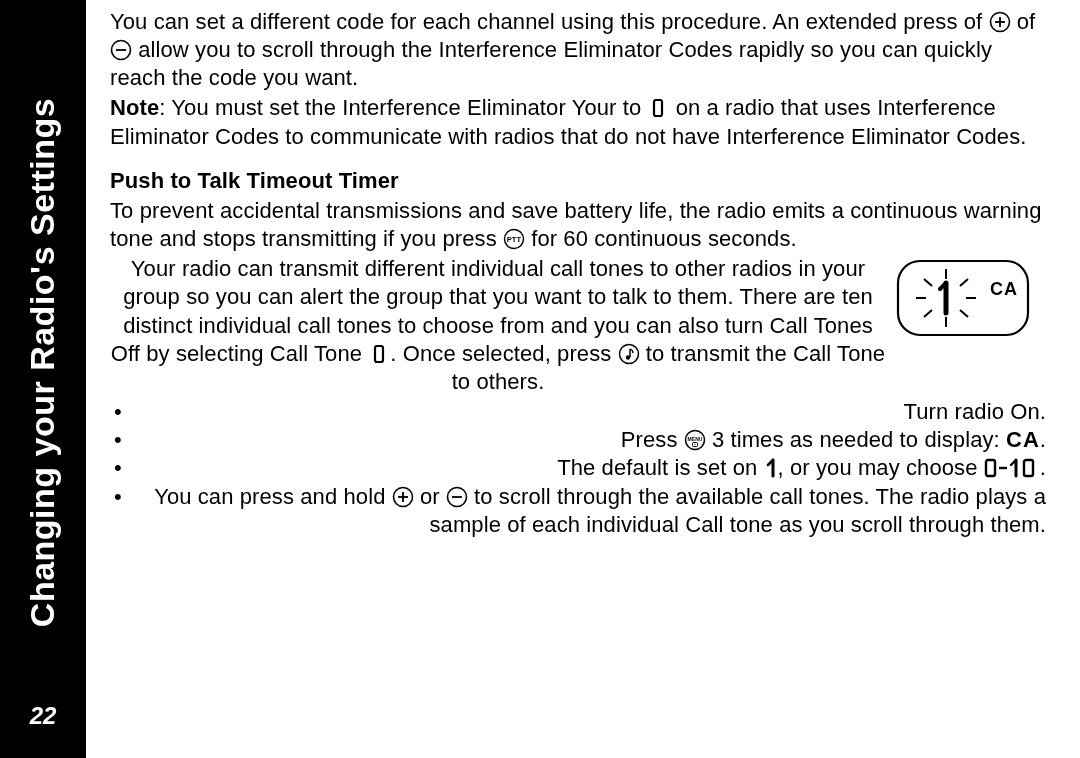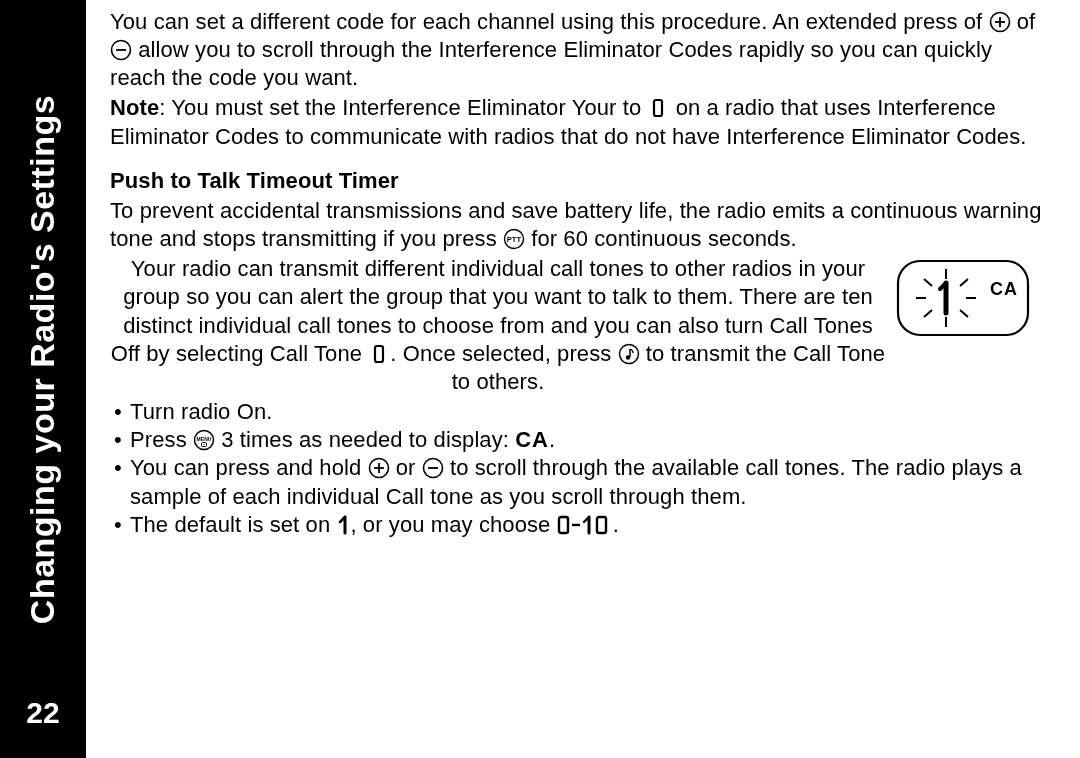--- a/index.html
+++ b/index.html
@@ -25,23 +25,24 @@
   }
   .sidebar .title {
     transform: rotate(-90deg);
     transform-origin: center;
     white-space: nowrap;
     font-size: 34px;
     font-weight: bold;
     letter-spacing: 0.5px;
   }
   .sidebar .pagenum {
-    font-size: 30px;
+    font-size: 24px;
     font-weight: bold;
     margin-top: 8px;
+    font-style: italic;
   }
   .content {
     flex: 1;
     padding: 8px 34px 28px 24px;
     font-size: 22px;
     line-height: 1.28;
     letter-spacing: 0.1px;
     position: relative;
   }
   .content p { margin: 0 0 2px 0; }
@@ -53,21 +54,21 @@
     width: 22px; height: 22px;
     align-items: center; justify-content: center;
   }
   .inline-icon svg { display: block; }
   .seg {
     font-family: Arial, sans-serif;
     font-weight: bold;
     letter-spacing: 1px;
   }
   .bullets { list-style: none; padding-left: 0; margin: 0; }
-  .bullets li { position: relative; padding-left: 20px; margin: 0; }
+  .bullets li { position: relative; padding-left: 20px; margin: 0; text-align: right; }
   .bullets li::before { content: "•"; position: absolute; left: 4px; top: 0; }
   .narrow { max-width: 560px; }
 </style>
 </head>
 <body>
 
 <div class="page">
   <div class="sidebar">
     <div class="title-wrap">
       <div class="title">Changing your Radio's Settings</div>
@@ -161,45 +162,45 @@
         <span>Press </span><span class="inline-icon">
           <svg viewBox="0 0 22 22">
               <circle cx="11" cy="11" r="9.5" fill="none" stroke="#000" stroke-width="1.5"></circle>
               <text x="11" y="11.5" text-anchor="middle" font-size="5" font-family="Arial" font-weight="bold">MENU</text>
               <rect x="8.5" y="13.5" width="5" height="4" rx="1" fill="none" stroke="#000" stroke-width="1"></rect>
               <circle cx="11" cy="15.5" r="0.6" fill="#000"></circle>
             </svg>
         </span><span> 3 times as needed to display: </span><span class="seg">CA</span><span>.</span>
       </li>
       <li>
-        <span>You can press and hold </span><span class="inline-icon">
-          <svg viewBox="0 0 22 22">
-              <circle cx="11" cy="11" r="9.5" fill="none" stroke="#000" stroke-width="1.6"></circle>
-              <line x1="11" y1="6" x2="11" y2="16" stroke="#000" stroke-width="1.8"></line>
-              <line x1="6" y1="11" x2="16" y2="11" stroke="#000" stroke-width="1.8"></line>
-            </svg>
-        </span><span> or </span><span class="inline-icon">
-          <svg viewBox="0 0 22 22">
-              <circle cx="11" cy="11" r="9.5" fill="none" stroke="#000" stroke-width="1.6"></circle>
-              <line x1="6" y1="11" x2="16" y2="11" stroke="#000" stroke-width="1.8"></line>
-            </svg>
-        </span><span> to scroll through the available call tones. The radio plays a sample of each individual Call tone as you scroll through them.</span>
-      </li>
-      <li>
         <span>The default is set on </span><span class="inline-icon" style="width:14px;">
           <svg viewBox="0 0 14 22">
               <path d="M9 3 L9 19" stroke="#000" stroke-width="3" stroke-linecap="round"></path>
               <path d="M9 3 L4 8" stroke="#000" stroke-width="2.6" stroke-linecap="round"></path>
             </svg>
         </span><span>, or you may choose </span><span class="inline-icon" style="width:56px;">
           <svg viewBox="0 0 56 22">
             <rect x="2" y="3" width="9" height="16" rx="2" fill="none" stroke="#000" stroke-width="2.4"></rect>
             <line x1="15" y1="11" x2="23" y2="11" stroke="#000" stroke-width="2.4"></line>
             <path d="M32 3 L32 19" stroke="#000" stroke-width="3" stroke-linecap="round"></path>
             <path d="M32 3 L27 8" stroke="#000" stroke-width="2.4" stroke-linecap="round"></path>
             <rect x="40" y="3" width="9" height="16" rx="2" fill="none" stroke="#000" stroke-width="2.4"></rect>
           </svg>
         </span><span>.</span>
       </li>
+      <li>
+        <span>You can press and hold </span><span class="inline-icon">
+          <svg viewBox="0 0 22 22">
+              <circle cx="11" cy="11" r="9.5" fill="none" stroke="#000" stroke-width="1.6"></circle>
+              <line x1="11" y1="6" x2="11" y2="16" stroke="#000" stroke-width="1.8"></line>
+              <line x1="6" y1="11" x2="16" y2="11" stroke="#000" stroke-width="1.8"></line>
+            </svg>
+        </span><span> or </span><span class="inline-icon">
+          <svg viewBox="0 0 22 22">
+              <circle cx="11" cy="11" r="9.5" fill="none" stroke="#000" stroke-width="1.6"></circle>
+              <line x1="6" y1="11" x2="16" y2="11" stroke="#000" stroke-width="1.8"></line>
+            </svg>
+        </span><span> to scroll through the available call tones. The radio plays a sample of each individual Call tone as you scroll through them.</span>
+      </li>
     </ul>
 
   </div>
 </div>
 
 </body></html>

